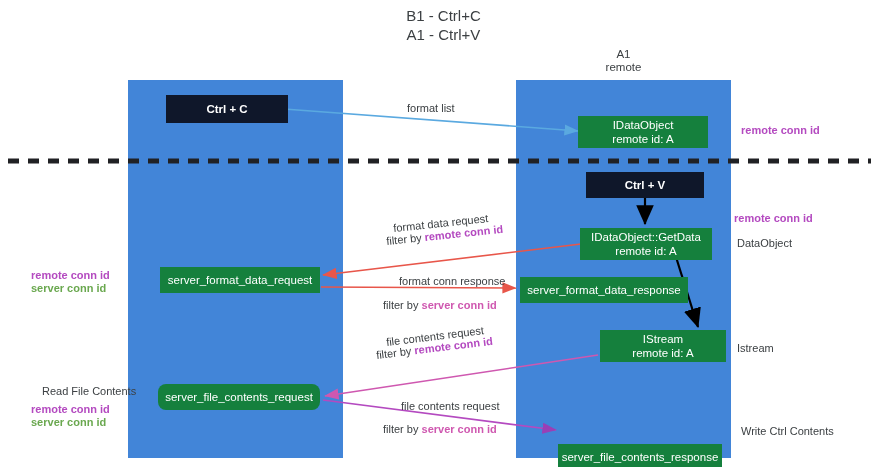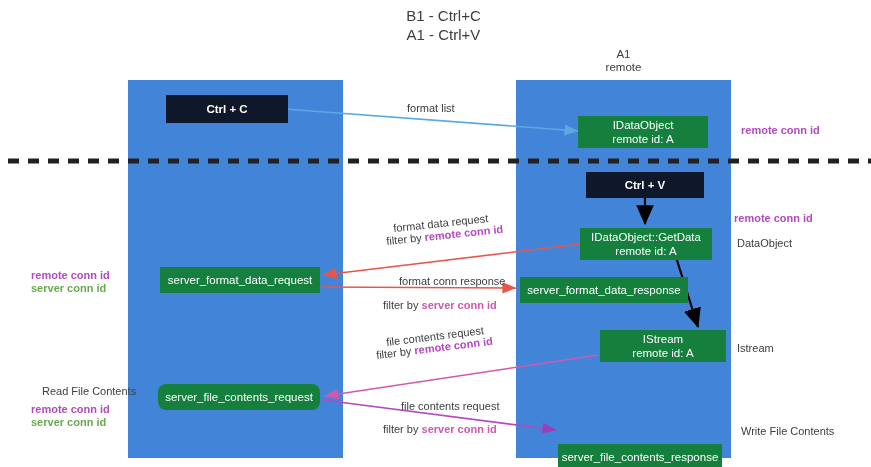--- a/index.html
+++ b/index.html
@@ -162,21 +162,21 @@
 
   <div class="lbl" style="left:393px;top:399px;">file contents request</div>
   <div class="lbl" style="left:375px;top:422px;">
     <span>filter by </span><span class="hl-server-pink">server conn id</span>
   </div>
 
   <div class="lbl bold-remote" style="left:733px;top:123px;">remote conn id</div>
   <div class="lbl bold-remote" style="left:726px;top:211px;">remote conn id</div>
   <div class="lbl" style="left:729px;top:236px;">DataObject</div>
   <div class="lbl" style="left:729px;top:341px;">Istream</div>
-  <div class="lbl" style="left:733px;top:424px;">Write File Contents</div>
+  <div class="lbl" style="left:733px;top:424px;">Write Ctrl Contents</div>
 
   <div class="lbl bold-remote" style="left:23px;top:268px;">remote conn id</div>
   <div class="lbl bold-server-green" style="left:23px;top:281px;">server conn id</div>
 
   <div class="lbl" style="left:23px;top:384px;margin-left:11px;">Read File Contents</div>
   <div class="lbl bold-remote" style="left:23px;top:402px;">remote conn id</div>
   <div class="lbl bold-server-green" style="left:23px;top:415px;">server conn id</div>
 
 </div>
 

